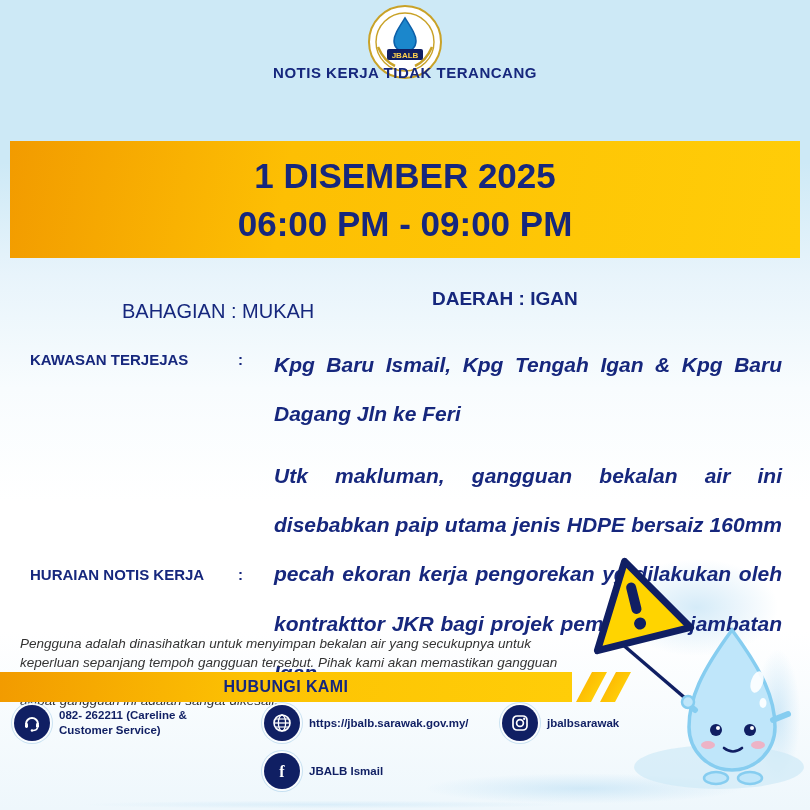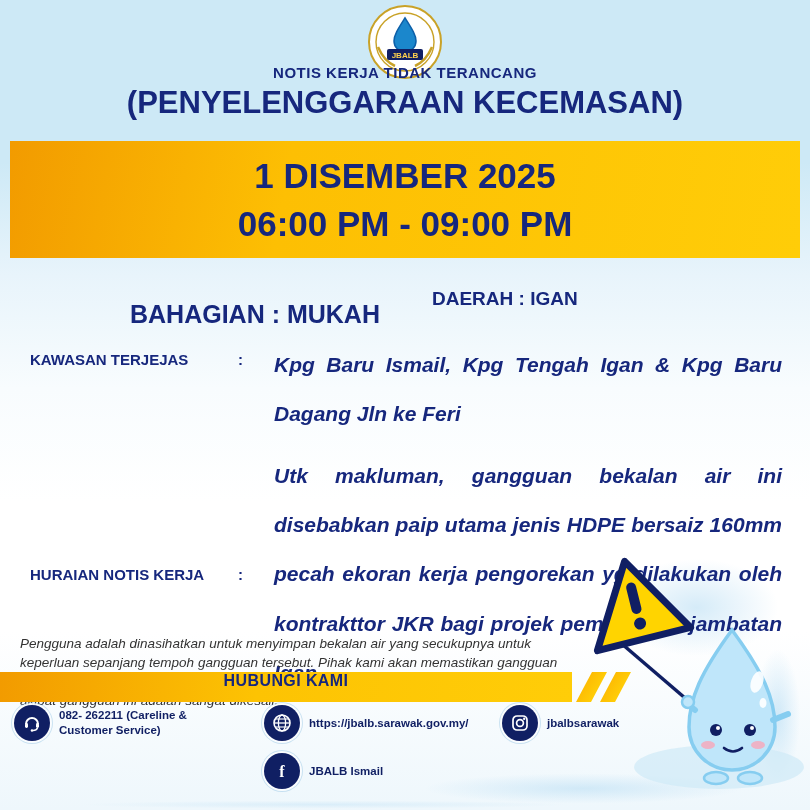--- a/index.html
+++ b/index.html
@@ -28,37 +28,37 @@
   .title1{position:absolute;top:64px;width:100%;text-align:center;
     font-size:15px;font-weight:bold;letter-spacing:.5px;color:var(--navy);}
   .title2{position:absolute;top:85px;width:100%;text-align:center;
     font-size:31px;font-weight:bold;color:var(--navy);}
   
   .date-banner{position:absolute;top:141px;left:10px;right:10px;height:117px;
     background:linear-gradient(100deg,#f29b00 0%,#fdbf03 35%,#ffcd08 100%);
     display:flex;flex-direction:column;align-items:center;justify-content:center;gap:8px;}
   .date-line,.time-line{font-size:35px;font-weight:bold;color:var(--navy);}
   
-  .bahagian{position:absolute;top:300px;left:130px;font-size:25px;font-weight:bold;color:var(--navy);}
+  .bahagian{position:absolute;top:300px;left:122px;font-size:20px;font-weight:normal;color:var(--navy);}
   .daerah{position:absolute;top:288px;left:432px;font-size:19px;font-weight:bold;color:var(--navy);}
   
   .details{position:absolute;top:340px;left:30px;right:28px;}
   .detail-row{display:grid;grid-template-columns:198px 26px 1fr;column-gap:10px;align-items:start;}
   .detail-row + .detail-row{margin-top:12px;}
   .detail-row.center{align-items:center;}
   .d-label,.d-colon{font-size:15px;font-weight:bold;color:var(--navy);padding-top:11px;}
   .detail-row.center .d-label,.detail-row.center .d-colon{padding-top:0;}
   .d-value{font-size:21px;font-weight:bold;color:var(--navy);text-align:justify;line-height:2.35;font-style:italic;}
   
   .disclaimer{position:absolute;top:595px;left:20px;width:548px;
     font-style:italic;font-size:13.5px;line-height:1.4;color:#333;margin-top:40px;}
   
   .hubungi{position:absolute;top:672px;left:0;width:572px;height:30px;
     background:linear-gradient(95deg,#f29b00 0%,#fdc303 45%,#ffcd08 100%);
-    display:flex;justify-content:center;}
+    display:flex;align-items:center;justify-content:center;}
   .hubungi-label{font-size:16px;font-weight:bold;color:var(--navy);letter-spacing:.4px;}
   .stripe{position:absolute;top:672px;height:30px;width:15px;transform:skewX(-28deg);
     background:linear-gradient(95deg,#fdbc03,#ffcd08);}
   .stripe.s1{left:584px;}
   .stripe.s2{left:608px;}
   
   .contacts{position:absolute;top:705px;left:14px;width:668px;
     display:grid;grid-template-columns:250px 238px 180px;row-gap:12px;align-items:center;}
   .contact{display:flex;align-items:center;gap:9px;}
   .contact.fb{grid-column:2;}
@@ -82,21 +82,20 @@
       <circle cx="37" cy="37" r="29" fill="none" stroke="#c9a227" stroke-width="1.4"></circle>
       <path d="M10,42 q6,14 17,19" fill="none" stroke="#c9a227" stroke-width="2.5"></path>
       <path d="M64,42 q-6,14 -17,19" fill="none" stroke="#c9a227" stroke-width="2.5"></path>
       <path d="M37,13 C30,24 26,30 26,36 a11,11 0 0 0 22,0 C48,30 44,24 37,13 Z" fill="#1b87cc" stroke="#0c5fa8" stroke-width="1.5"></path>
       <rect x="19" y="44" width="36" height="11" rx="2" fill="#101f63"></rect>
       <text x="37" y="52.5" text-anchor="middle" font-size="8" font-weight="bold" fill="#ffd34d" font-family="Liberation Sans, sans-serif">JBALB</text>
     </svg>
   </div>
 
   <div class="title1">NOTIS KERJA TIDAK TERANCANG</div>
-  <div class="title2">(PENYELENGGARAAN KECEMASAN)</div>
 
   <div class="date-banner">
     <div class="date-line">1 DISEMBER 2025</div>
     <div class="time-line">06:00 PM - 09:00 PM</div>
   </div>
 
   <div class="bahagian">BAHAGIAN : MUKAH</div>
   <div class="daerah">DAERAH : IGAN</div>
 
   <div class="details">

